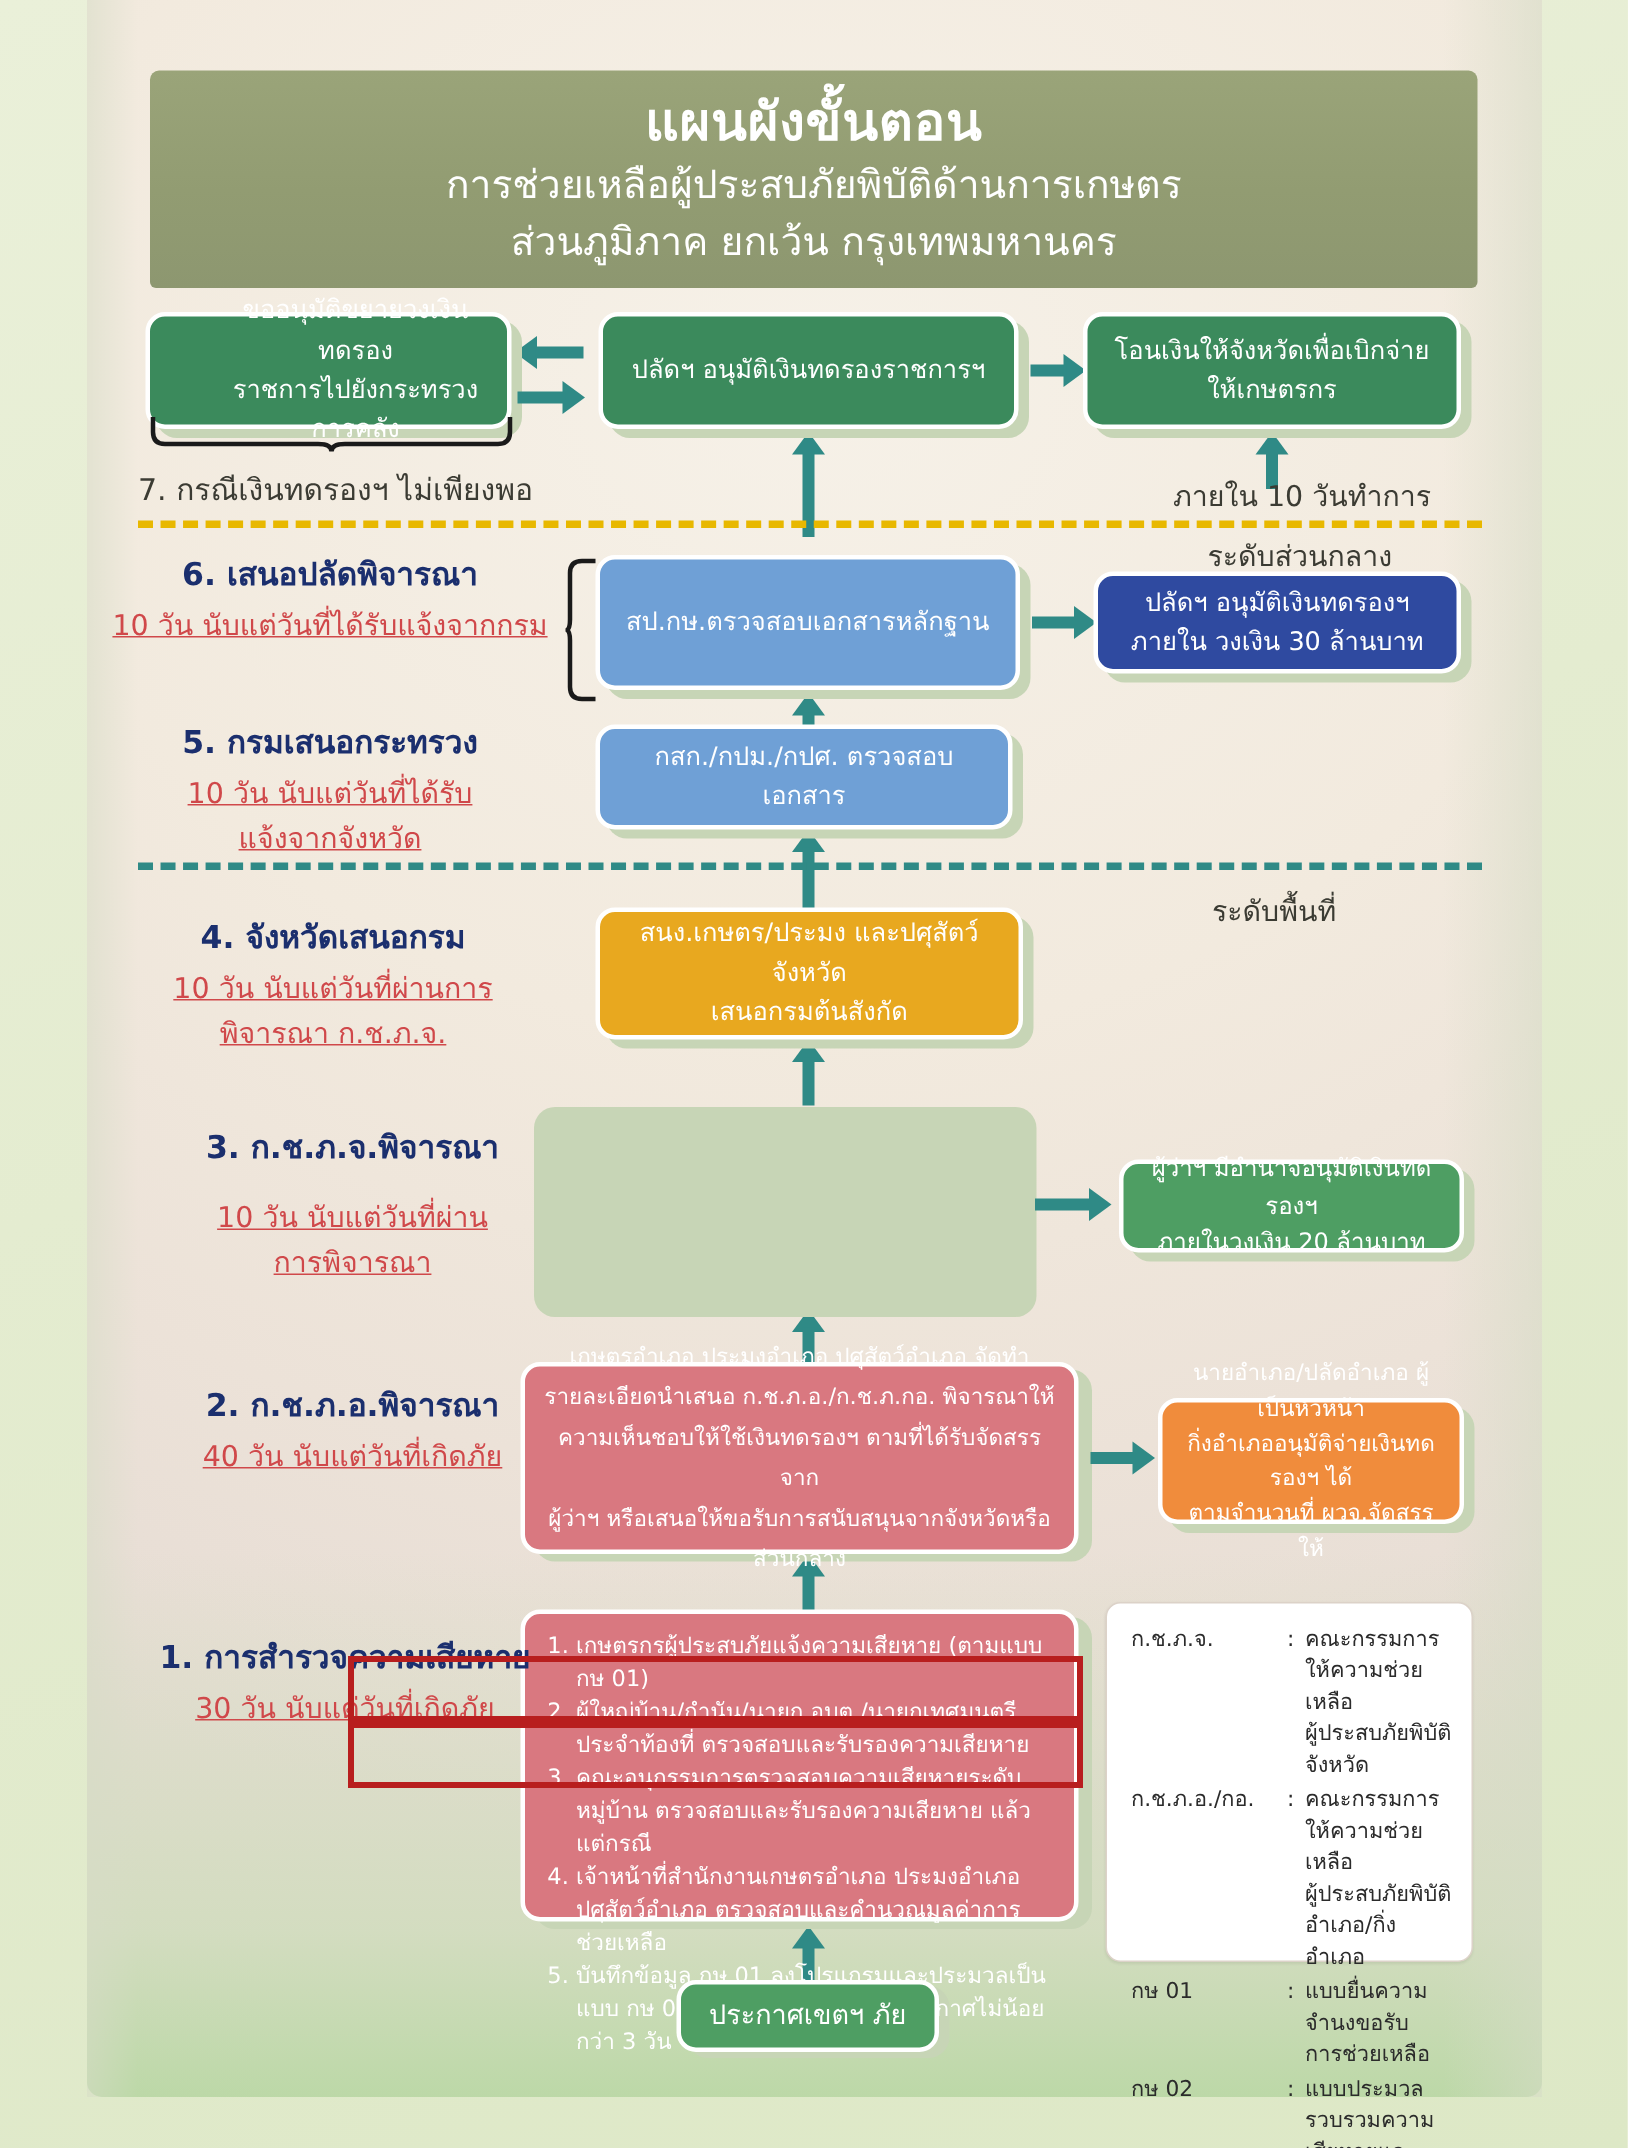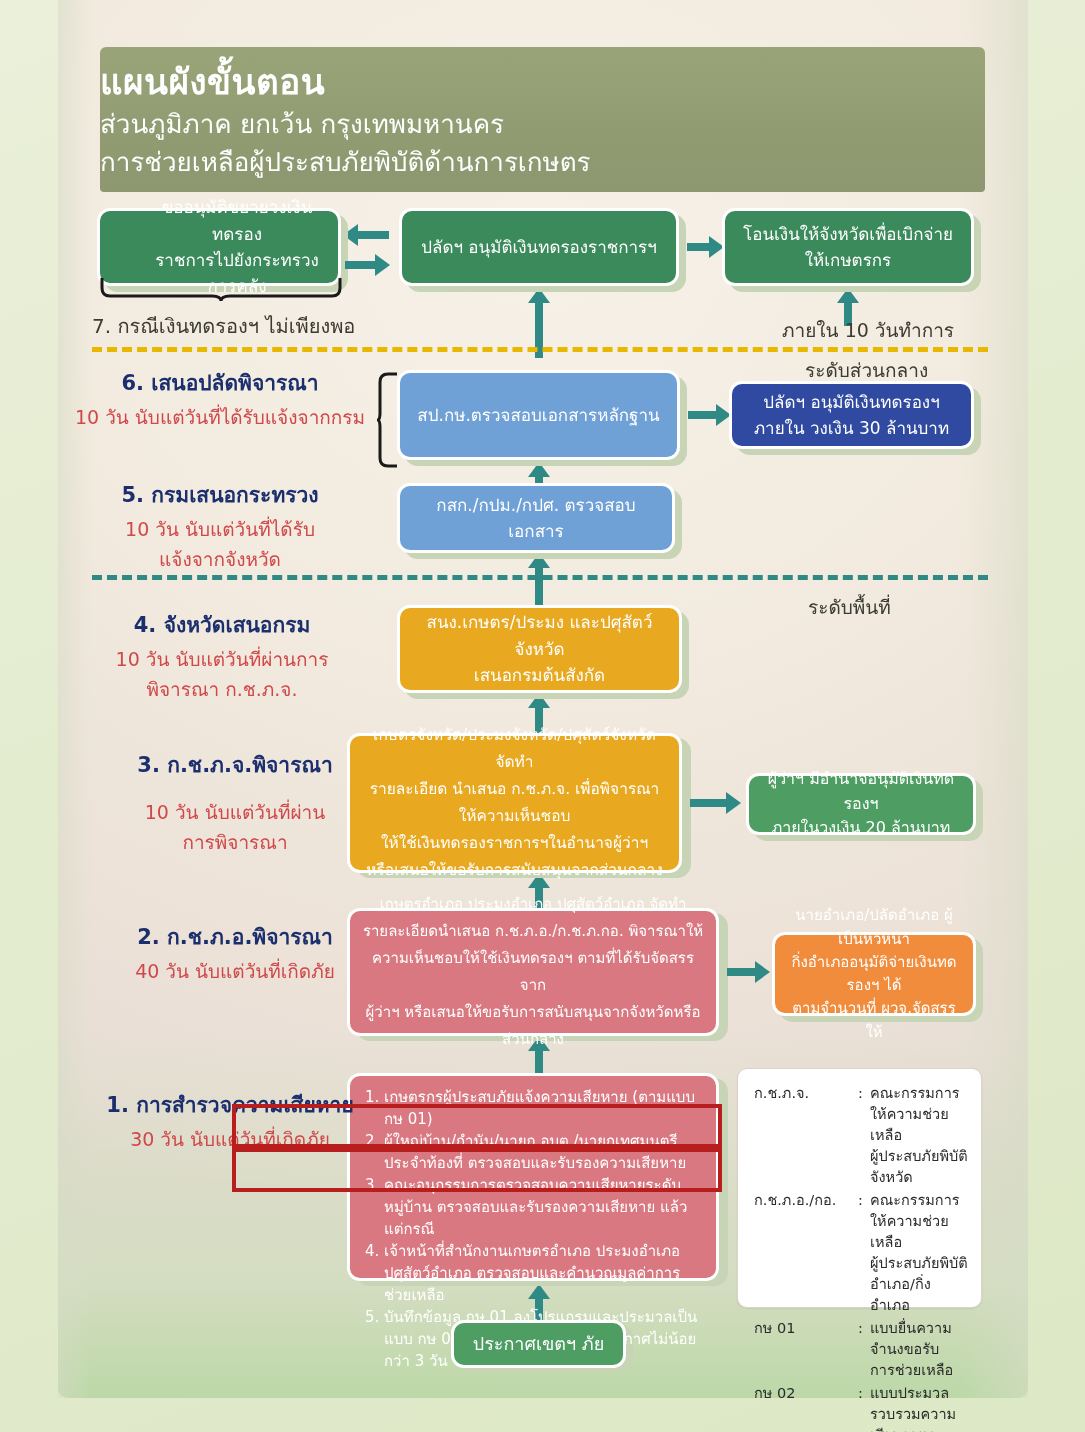--- a/index.html
+++ b/index.html
@@ -49,21 +49,21 @@
   
   .banner {
     position: absolute;
     left: 100px;
     top: 47px;
     width: 885px;
     height: 145px;
     background: linear-gradient(to bottom, #9aa479 0%, #929c72 55%, #8d9770 100%);
     border-radius: 6px 6px 4px 4px;
     color: #ffffff;
-    text-align: left;
+    text-align: center;
     box-sizing: border-box;
     padding-top: 12px;
   }
   .banner-title {
     font-size: 35px;
     font-weight: bold;
     line-height: 46px;
     letter-spacing: 0.5px;
   }
   .banner-sub {
@@ -112,20 +112,21 @@
     color: #1b2f6e;
     font-weight: bold;
     font-size: 21px;
     line-height: 30px;
   }
   .step-note {
     color: #d0484a;
     font-size: 19px;
     line-height: 30px;
     margin-top: 4px;
+    text-decoration: underline;
   }
   .plain-note {
     position: absolute;
     color: #3b3b33;
     font-size: 19px;
     z-index: 6;
   }
   .level-label {
     position: absolute;
     color: #3b3b33;
@@ -214,22 +215,22 @@
 <body>
 
 <div id="root">
 
   <div id="panel"></div>
   <div id="panel-shade-left"></div>
   <div id="panel-shade-right"></div>
 
   <div class="banner">
     <div class="banner-title">แผนผังขั้นตอน</div>
+    <div class="banner-sub">การช่วยเหลือผู้ประสบภัยพิบัติด้านการเกษตร</div>
     <div class="banner-sub">ส่วนภูมิภาค ยกเว้น กรุงเทพมหานคร</div>
-    <div class="banner-sub">การช่วยเหลือผู้ประสบภัยพิบัติด้านการเกษตร</div>
   </div>
 
   <div class="shadowbox" style="left:104px; top:214px; width:244px; height:78px;"></div>
   <div class="box green" style="left:97px; top:208px; width:244px; height:78px; font-size:17px;">
     <div class="inner" style="white-space: pre-line; padding-left: 48px;">ขออนุมัติขยายวงเงินทดรอง
 ราชการไปยังกระทรวงการคลัง</div>
   </div>
 
   <div class="shadowbox" style="left:406px; top:214px; width:280px; height:78px;"></div>
   <div class="box green" style="left:399px; top:208px; width:280px; height:78px; font-size:17px;">
@@ -331,26 +332,20 @@
   <div class="arrow a-up" style="left:535px; top:705px; width:8px; height:32px;"></div>
   <div class="tri tri-up" style="left:528px; top:693px;"></div>
 
   <div class="step-label" style="left:100px; top:750px; width:270px;">
     <div class="step-title">3. ก.ช.ภ.จ.พิจารณา</div>
     <div class="step-note" style="white-space:pre-line;margin-top:17px;">10 วัน นับแต่วันที่ผ่าน
 การพิจารณา</div>
   </div>
 
   <div class="shadowbox" style="left:356px; top:738px; width:335px; height:140px;"></div>
-  <div class="box orange" style="left:347px; top:733px; width:335px; height:140px; font-size:15.5px;">
-    <div class="inner" style="white-space:pre-line; line-height:1.75;">เกษตรจังหวัด/ประมงจังหวัด/ปศุสัตว์จังหวัด จัดทำ
-รายละเอียด นำเสนอ ก.ช.ภ.จ. เพื่อพิจารณาให้ความเห็นชอบ
-ให้ใช้เงินทดรองราชการฯในอำนาจผู้ว่าฯ
-หรือเสนอให้ขอรับการสนับสนุนจากส่วนกลาง</div>
-  </div>
 
   <div class="arrow a-right" style="left:690px; top:799px; width:38px; height:8px;"></div>
   <div class="tri tri-right" style="left:726px; top:792px;"></div>
 
   <div class="shadowbox" style="left:753px; top:779px; width:230px; height:62px;"></div>
   <div class="box green2" style="left:746px; top:773px; width:230px; height:62px; font-size:16px;">
     <div class="inner" style="white-space:pre-line;">ผู้ว่าฯ มีอำนาจอนุมัติเงินทดรองฯ
 ภายในวงเงิน 20 ล้านบาท</div>
   </div>
 

